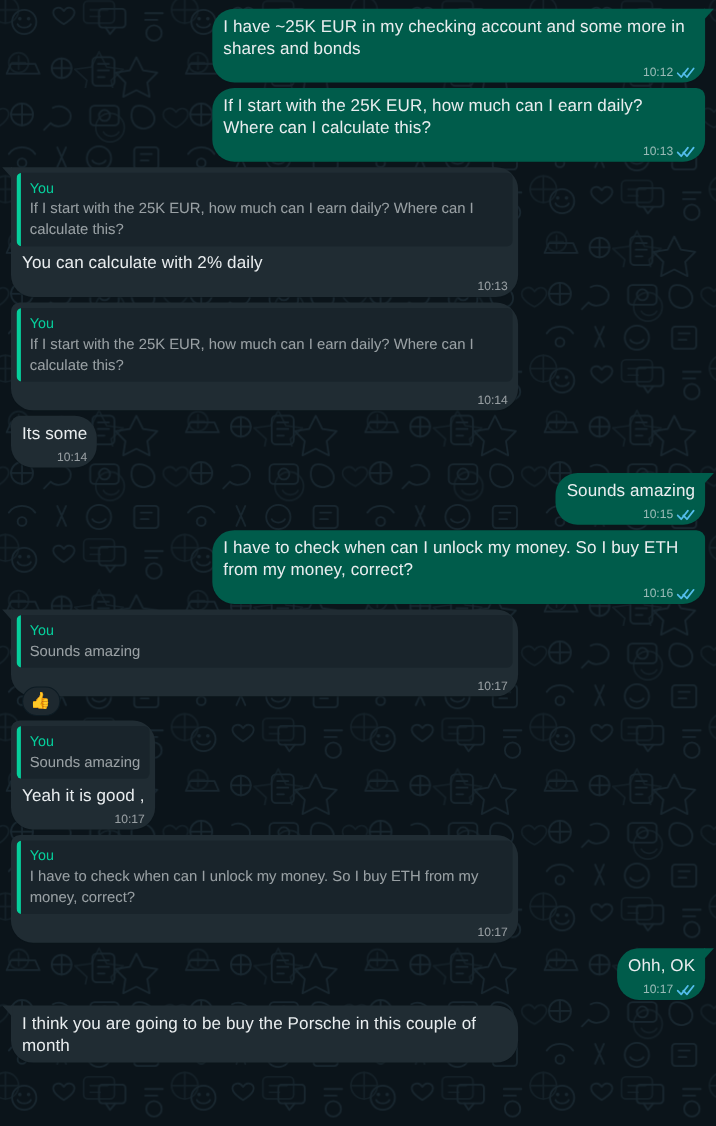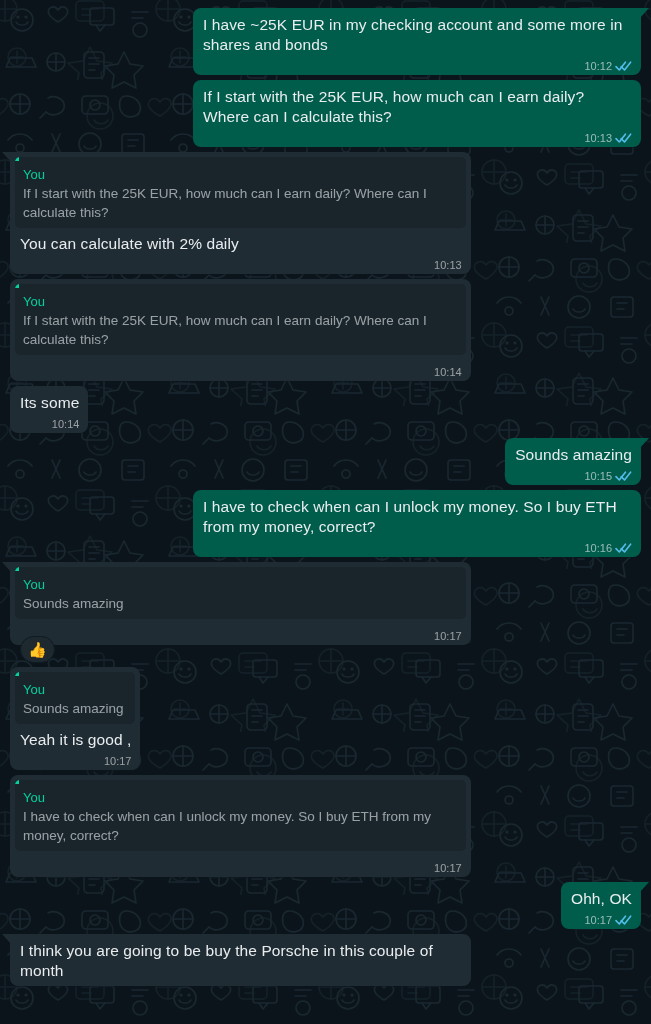--- a/index.html
+++ b/index.html
@@ -34,21 +34,21 @@
     padding: 8px 10px 6px 10px;
   }
 
   .row { display: flex; width: 100%; margin-bottom: 5px; }
   .row.out { justify-content: flex-end; }
   .row.in  { justify-content: flex-start; }
 
   
   .bubble {
     position: relative;
-    border-radius: 8px;
+    border-radius: 20px;
     padding: 7px 9px 5px 10px;
     box-sizing: border-box;
     box-shadow: 0 1px 0.5px rgba(11,20,26,.38);
   }
   .bubble.out {
     background: #005c4b;
     color: #e9edef;
     border-top-right-radius: 0;
   }
   .bubble.out.notail { border-top-right-radius: 8px; }
@@ -108,21 +108,20 @@
   .clear { clear: both; }
 
   
   .quote {
     display: flex;
     border-radius: 5px;
     overflow: hidden;
     background: rgba(11,20,26,.30);
     margin: -2px -4px 6px -5px;
     min-height: 34px;
-    flex-direction: column;
   }
   .quote-bar {
     width: 4px;
     flex: 0 0 4px;
     background: #06cf9c;
   }
   .quote-body {
     padding: 5px 8px 6px 8px;
     min-width: 0;
     flex: 1 1 auto;

